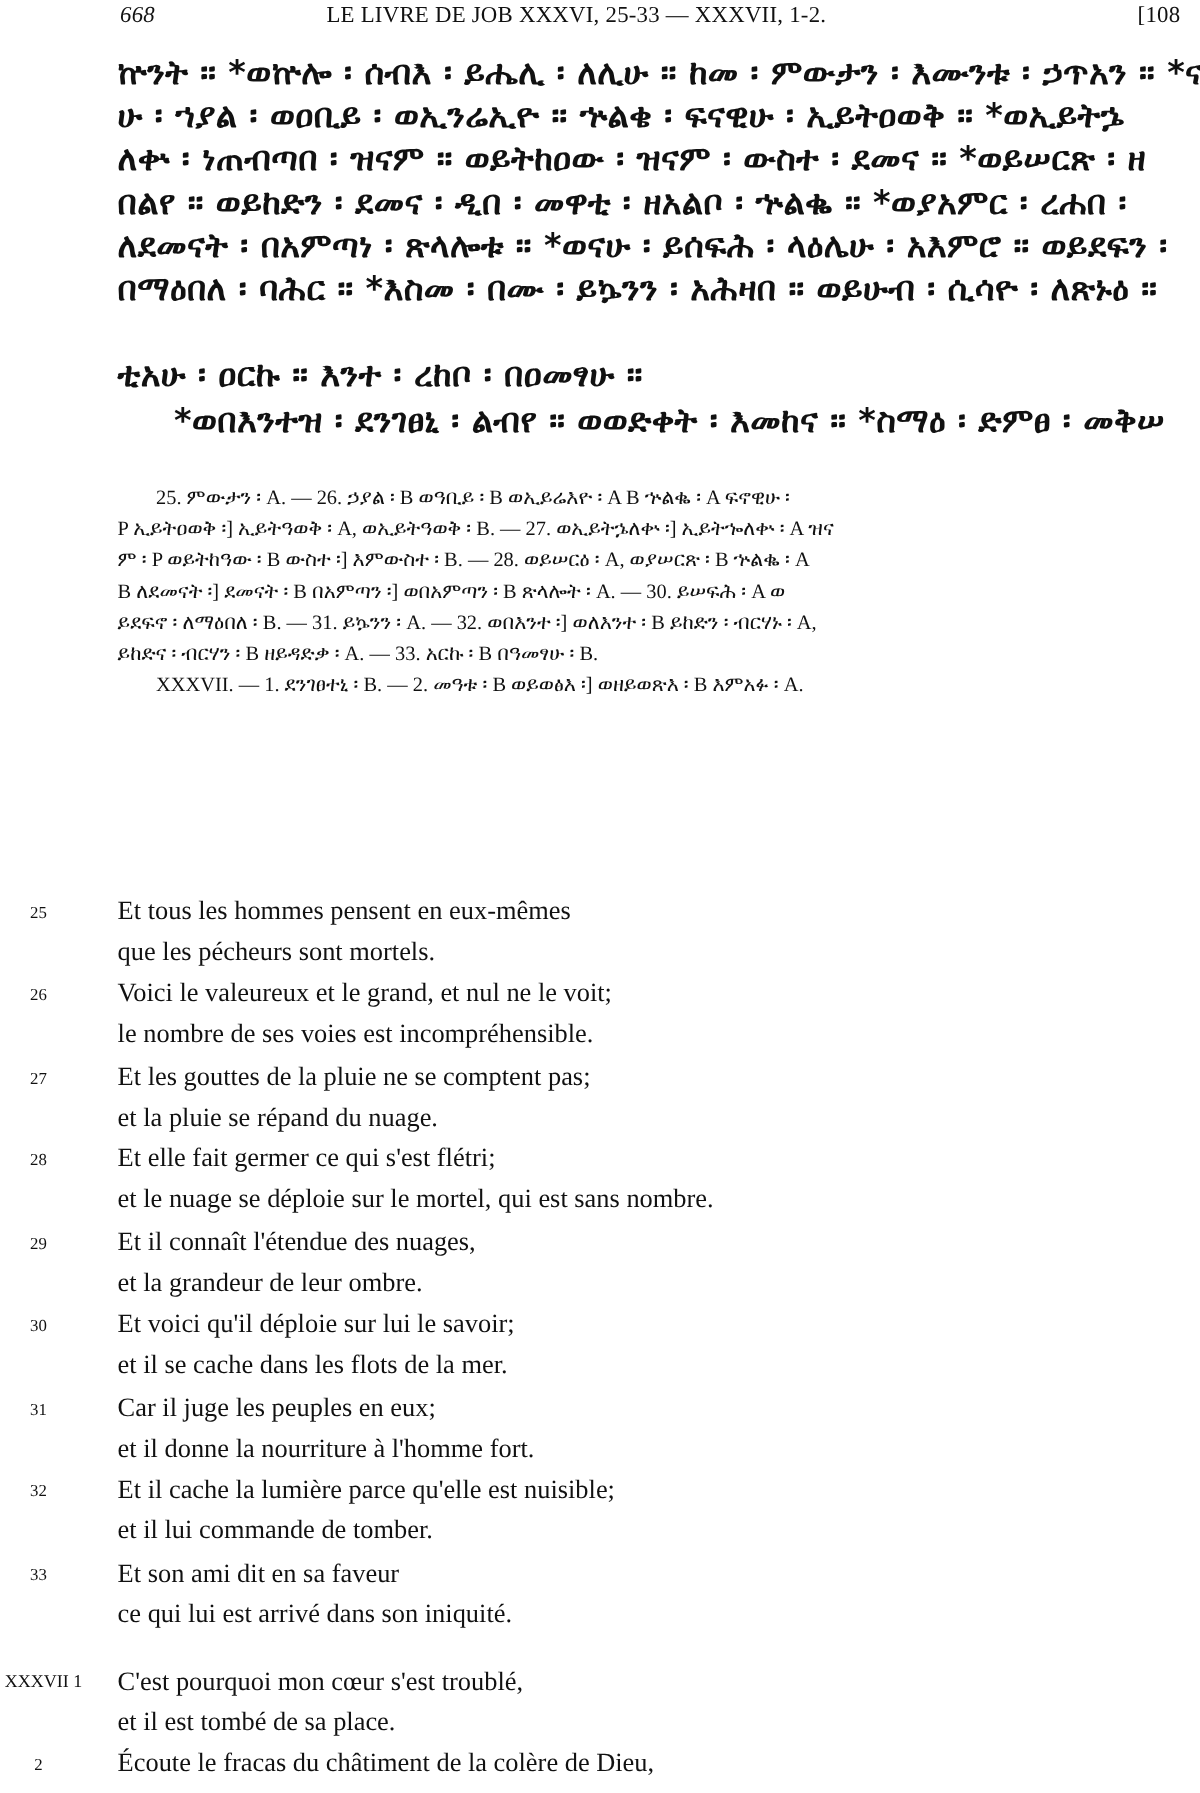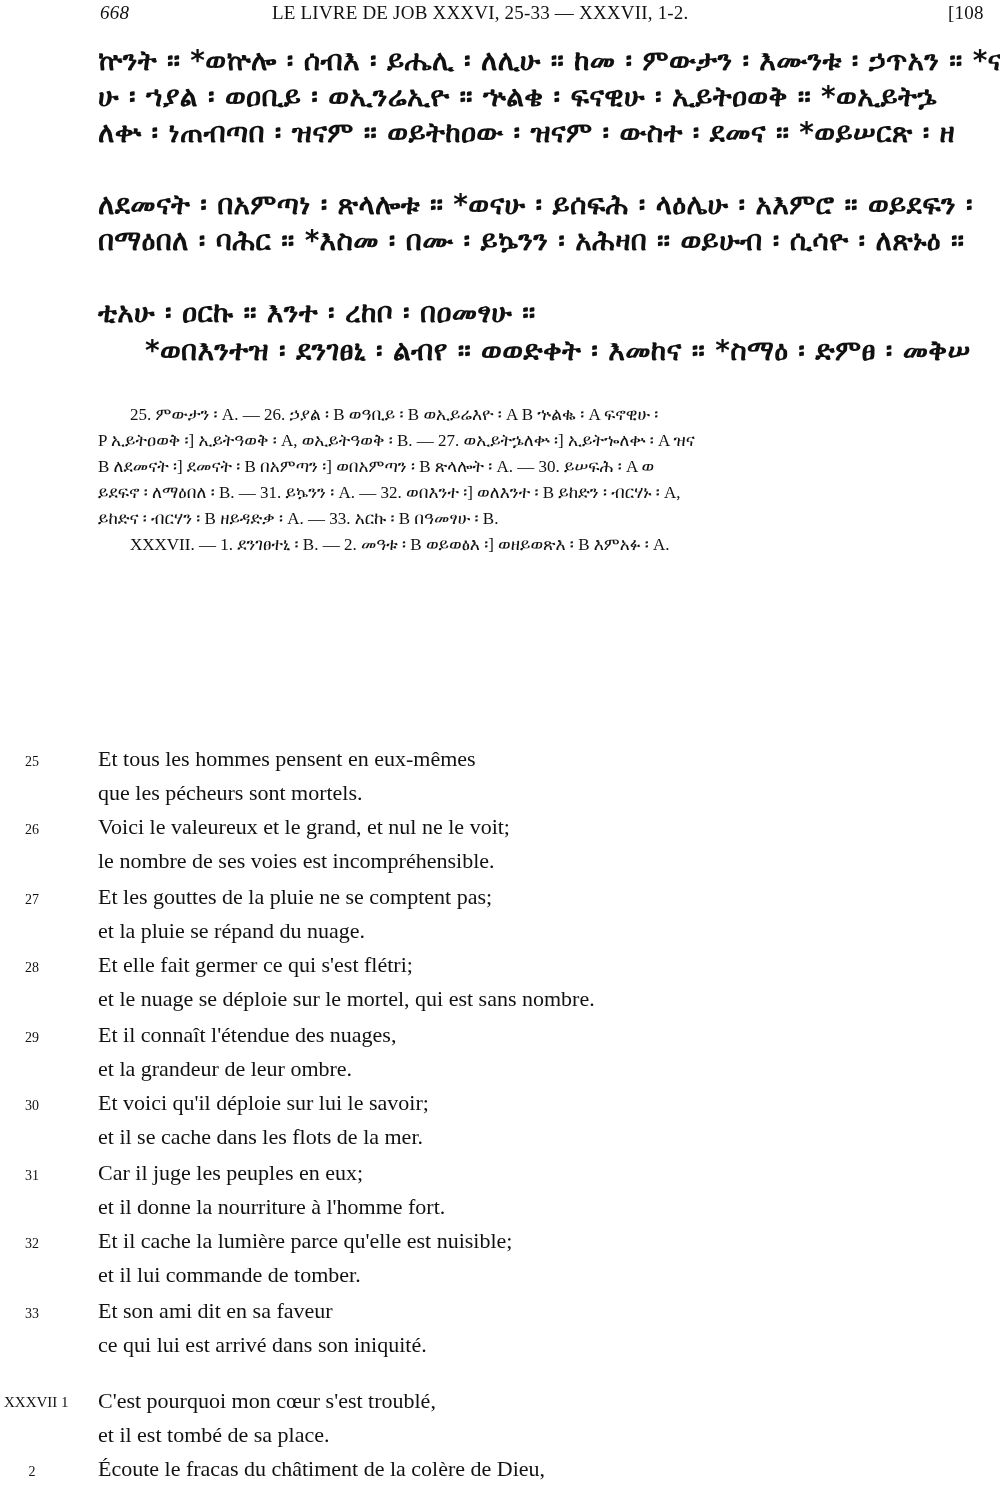--- a/index.html
+++ b/index.html
@@ -66,20 +66,21 @@
   <div class="ge-line" style="top:80px">
     <span class="vnum">27</span>
     <span class="ge-text">ሁ ፡ ኀያል ፡ ወዐቢይ ፡ ወኢንሬኢዮ ። ኍልቄ ፡ ፍናዊሁ ፡ ኢይትዐወቅ ። *ወኢይትኌ</span>
   </div>
   <div class="ge-line" style="top:116px">
     <span class="vnum">28</span>
     <span class="ge-text">ለቍ ፡ ነጠብጣበ ፡ ዝናም ። ወይትከዐው ፡ ዝናም ፡ ውስተ ፡ ደመና ። *ወይሠርጽ ፡ ዘ</span>
   </div>
   <div class="ge-line" style="top:152px">
     <span class="vnum">29</span>
+    <span class="ge-text">በልየ ። ወይከድን ፡ ደመና ፡ ዲበ ፡ መዋቲ ፡ ዘአልቦ ፡ ኍልቈ ። *ወያአምር ፡ ረሐበ ፡</span>
   </div>
   <div class="ge-line" style="top:188px">
     <span class="vnum">30</span>
     <span class="ge-text">ለደመናት ፡ በአምጣነ ፡ ጽላሎቱ ። *ወናሁ ፡ ይሰፍሕ ፡ ላዕሌሁ ፡ አእምሮ ። ወይደፍን ፡</span>
   </div>
   <div class="ge-line" style="top:224px">
     <span class="vnum">31</span>
     <span class="ge-text">በማዕበለ ፡ ባሕር ። *እስመ ፡ በሙ ፡ ይኴንን ፡ አሕዛበ ። ወይሁብ ፡ ሲሳዮ ፡ ለጽኑዕ ።</span>
   </div>
   <div class="ge-line" style="top:260px">
@@ -92,20 +93,21 @@
   <div class="ge-line" style="top:334px">
     <span class="vnum two" style="white-space:pre-line">XXXVII,
 1-2</span>
     <span class="ge-text indent">*ወበእንተዝ ፡ ደንገፀኒ ፡ ልብየ ። ወወድቀት ፡ እመከና ። *ስማዕ ፡ ድምፀ ፡ መቅሠ</span>
   </div>
 </div>
 
 <div class="apparatus">
   <div class="app-line indent">25. ምውታን ፡ A. — 26. ኃያል ፡ B    ወዓቢይ ፡ B    ወኢይሬእዮ ፡ A B    ኍልቈ ፡ A    ፍኖዊሁ ፡</div>
   <div class="app-line">P    ኢይትዐወቅ ፡] ኢይትዓወቅ ፡ A, ወኢይትዓወቅ ፡ B. — 27. ወኢይትኌለቍ ፡] ኢይትኈለቍ ፡ A    ዝና</div>
+  <div class="app-line">ም ፡ P    ወይትከዓው ፡ B    ውስተ ፡] እምውስተ ፡ B. — 28. ወይሠርዕ ፡ A, ወያሠርጽ ፡ B    ኍልቈ ፡ A</div>
   <div class="app-line">B    ለደመናት ፡] ደመናት ፡ B    በአምጣን ፡] ወበአምጣን ፡ B    ጽላሎት ፡ A. — 30. ይሠፍሕ ፡ A    ወ</div>
   <div class="app-line">ይደፍኖ ፡ ለማዕበለ ፡ B. — 31. ይኴንን ፡ A. — 32. ወበእንተ ፡] ወለእንተ ፡ B    ይከድን ፡ ብርሃኑ ፡ A,</div>
   <div class="app-line">ይከድና ፡ ብርሃን ፡ B    ዘይዳድቃ ፡ A. — 33. አርኩ ፡ B    በዓመፃሁ ፡ B.</div>
   <div class="app-line indent">XXXVII. — 1. ደንገፀተኒ ፡ B. — 2. መዓቱ ፡ B    ወይወፅእ ፡] ወዘይወጽእ ፡ B    እምአፉ ፡ A.</div>
 </div>
 
 <div>
   <div class="fr-line" style="top:746px">
     <span class="vnum">25</span>
     <span class="fr-text">Et tous les hommes pensent en eux-mêmes</span>

